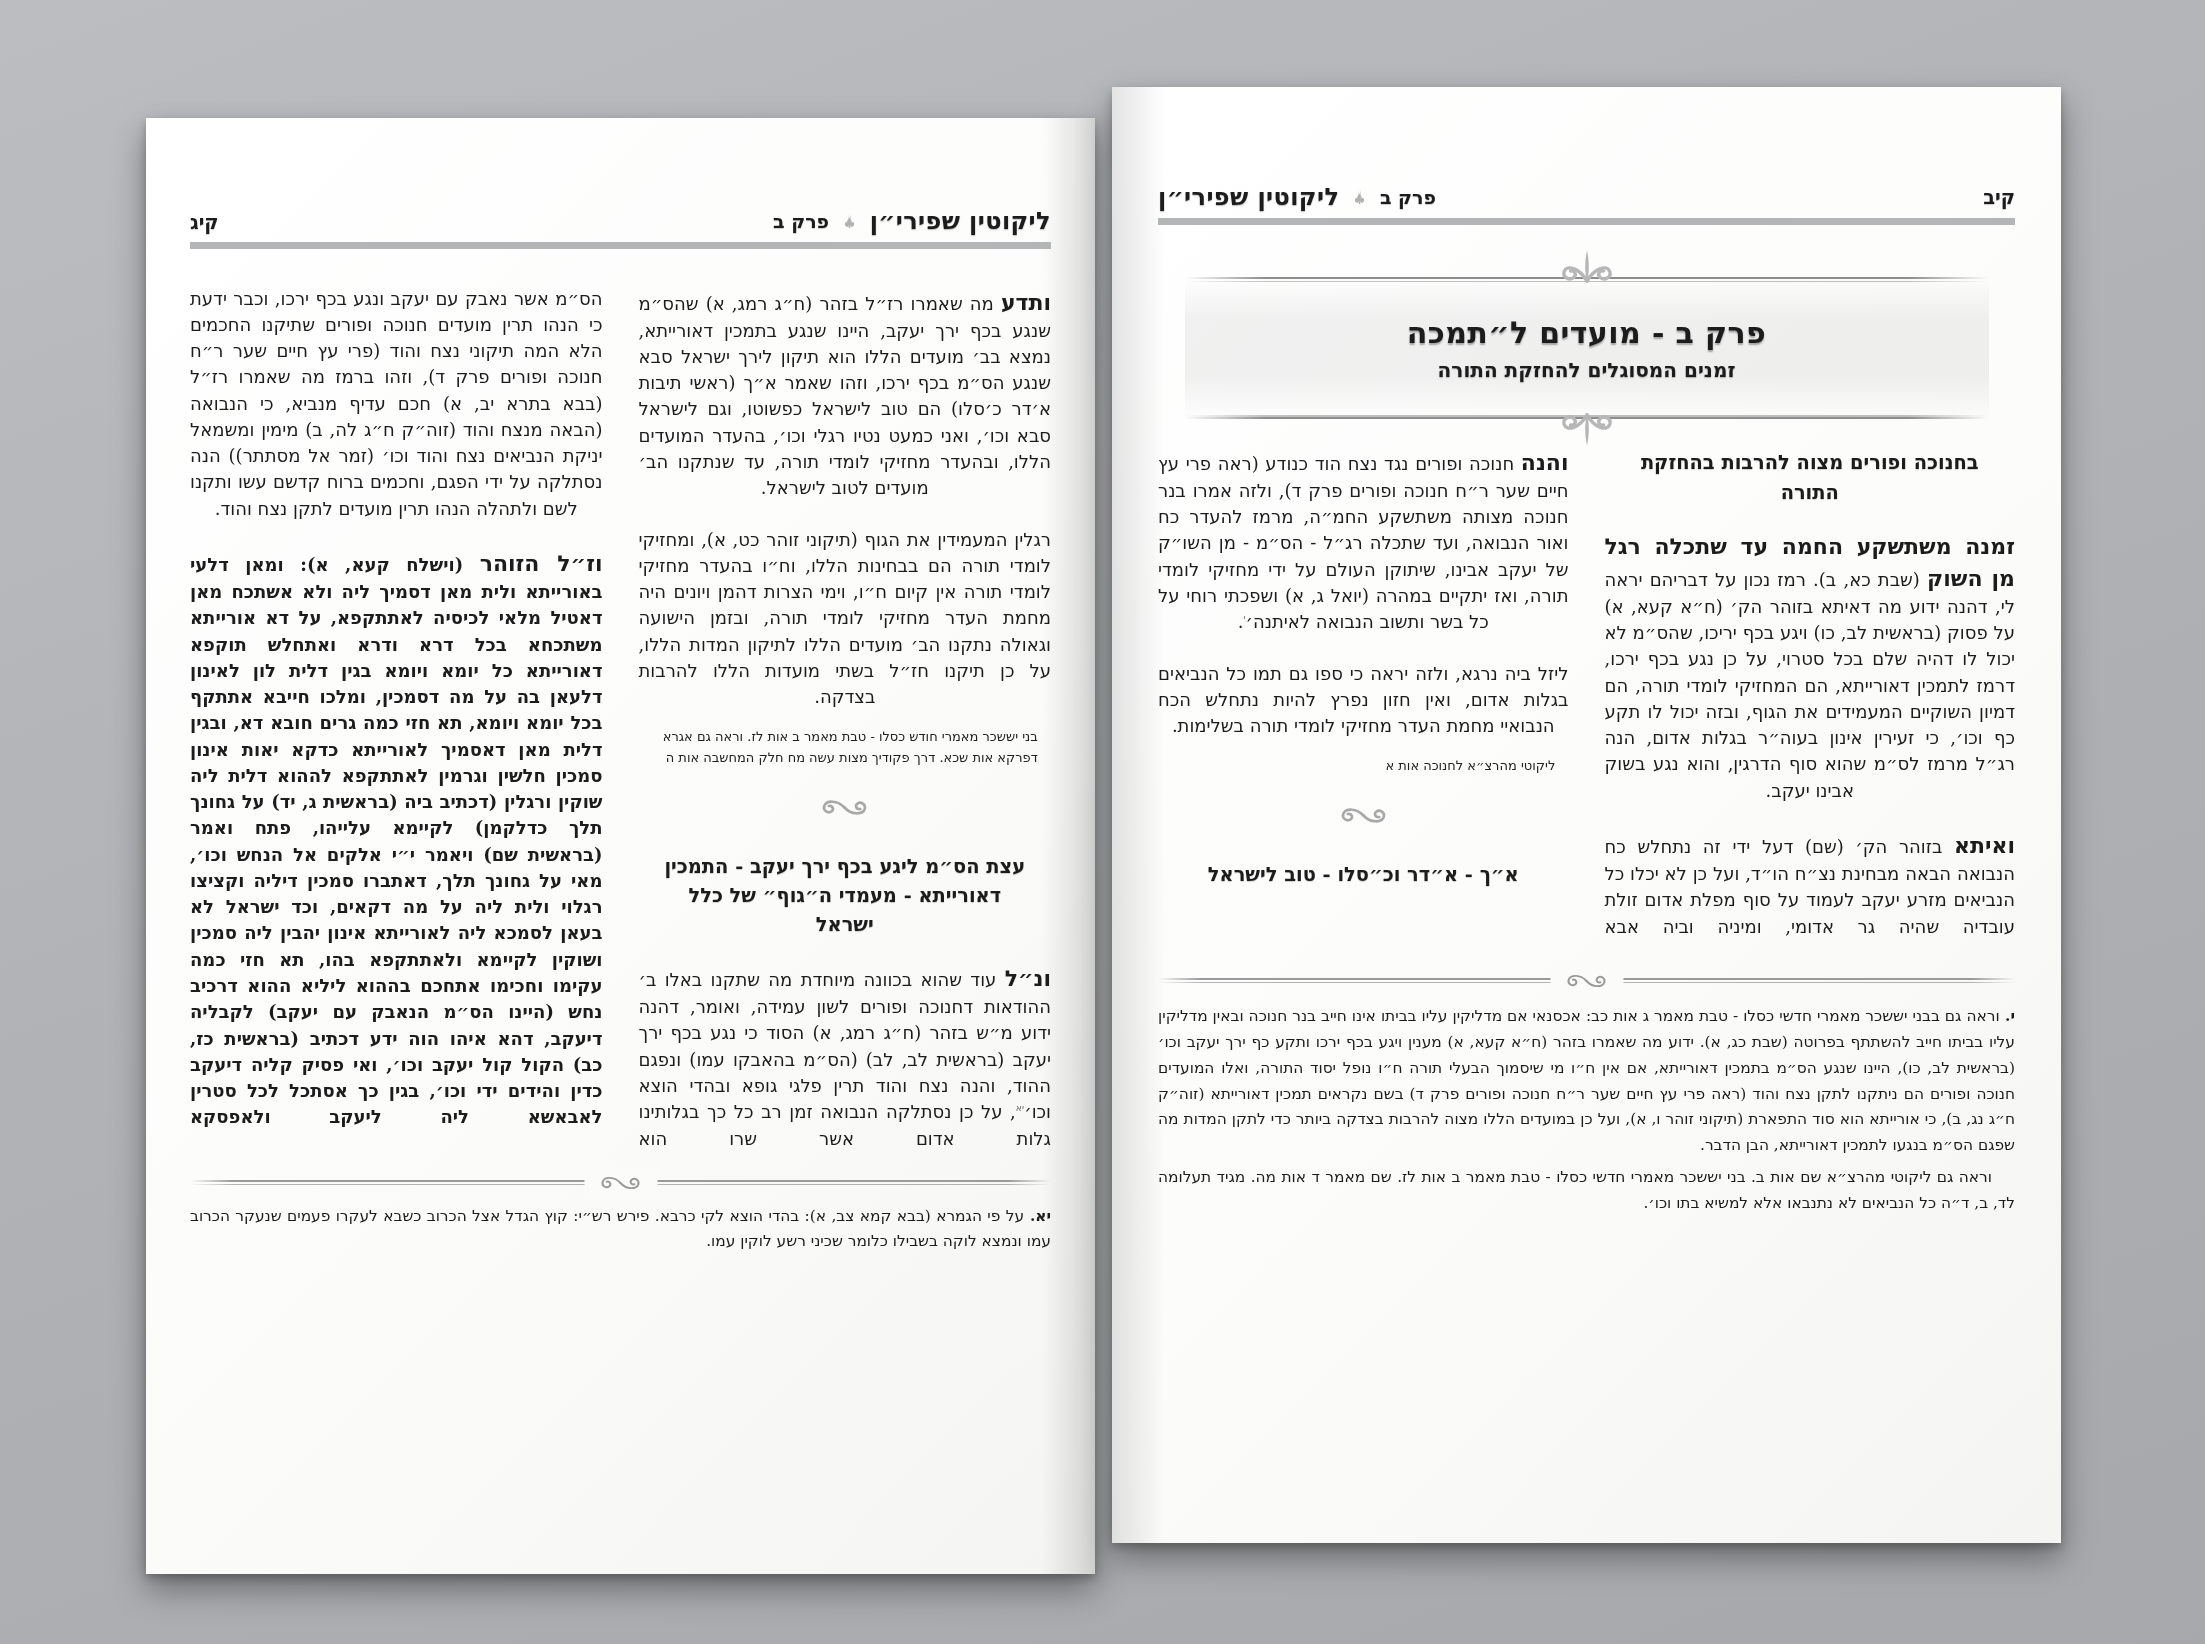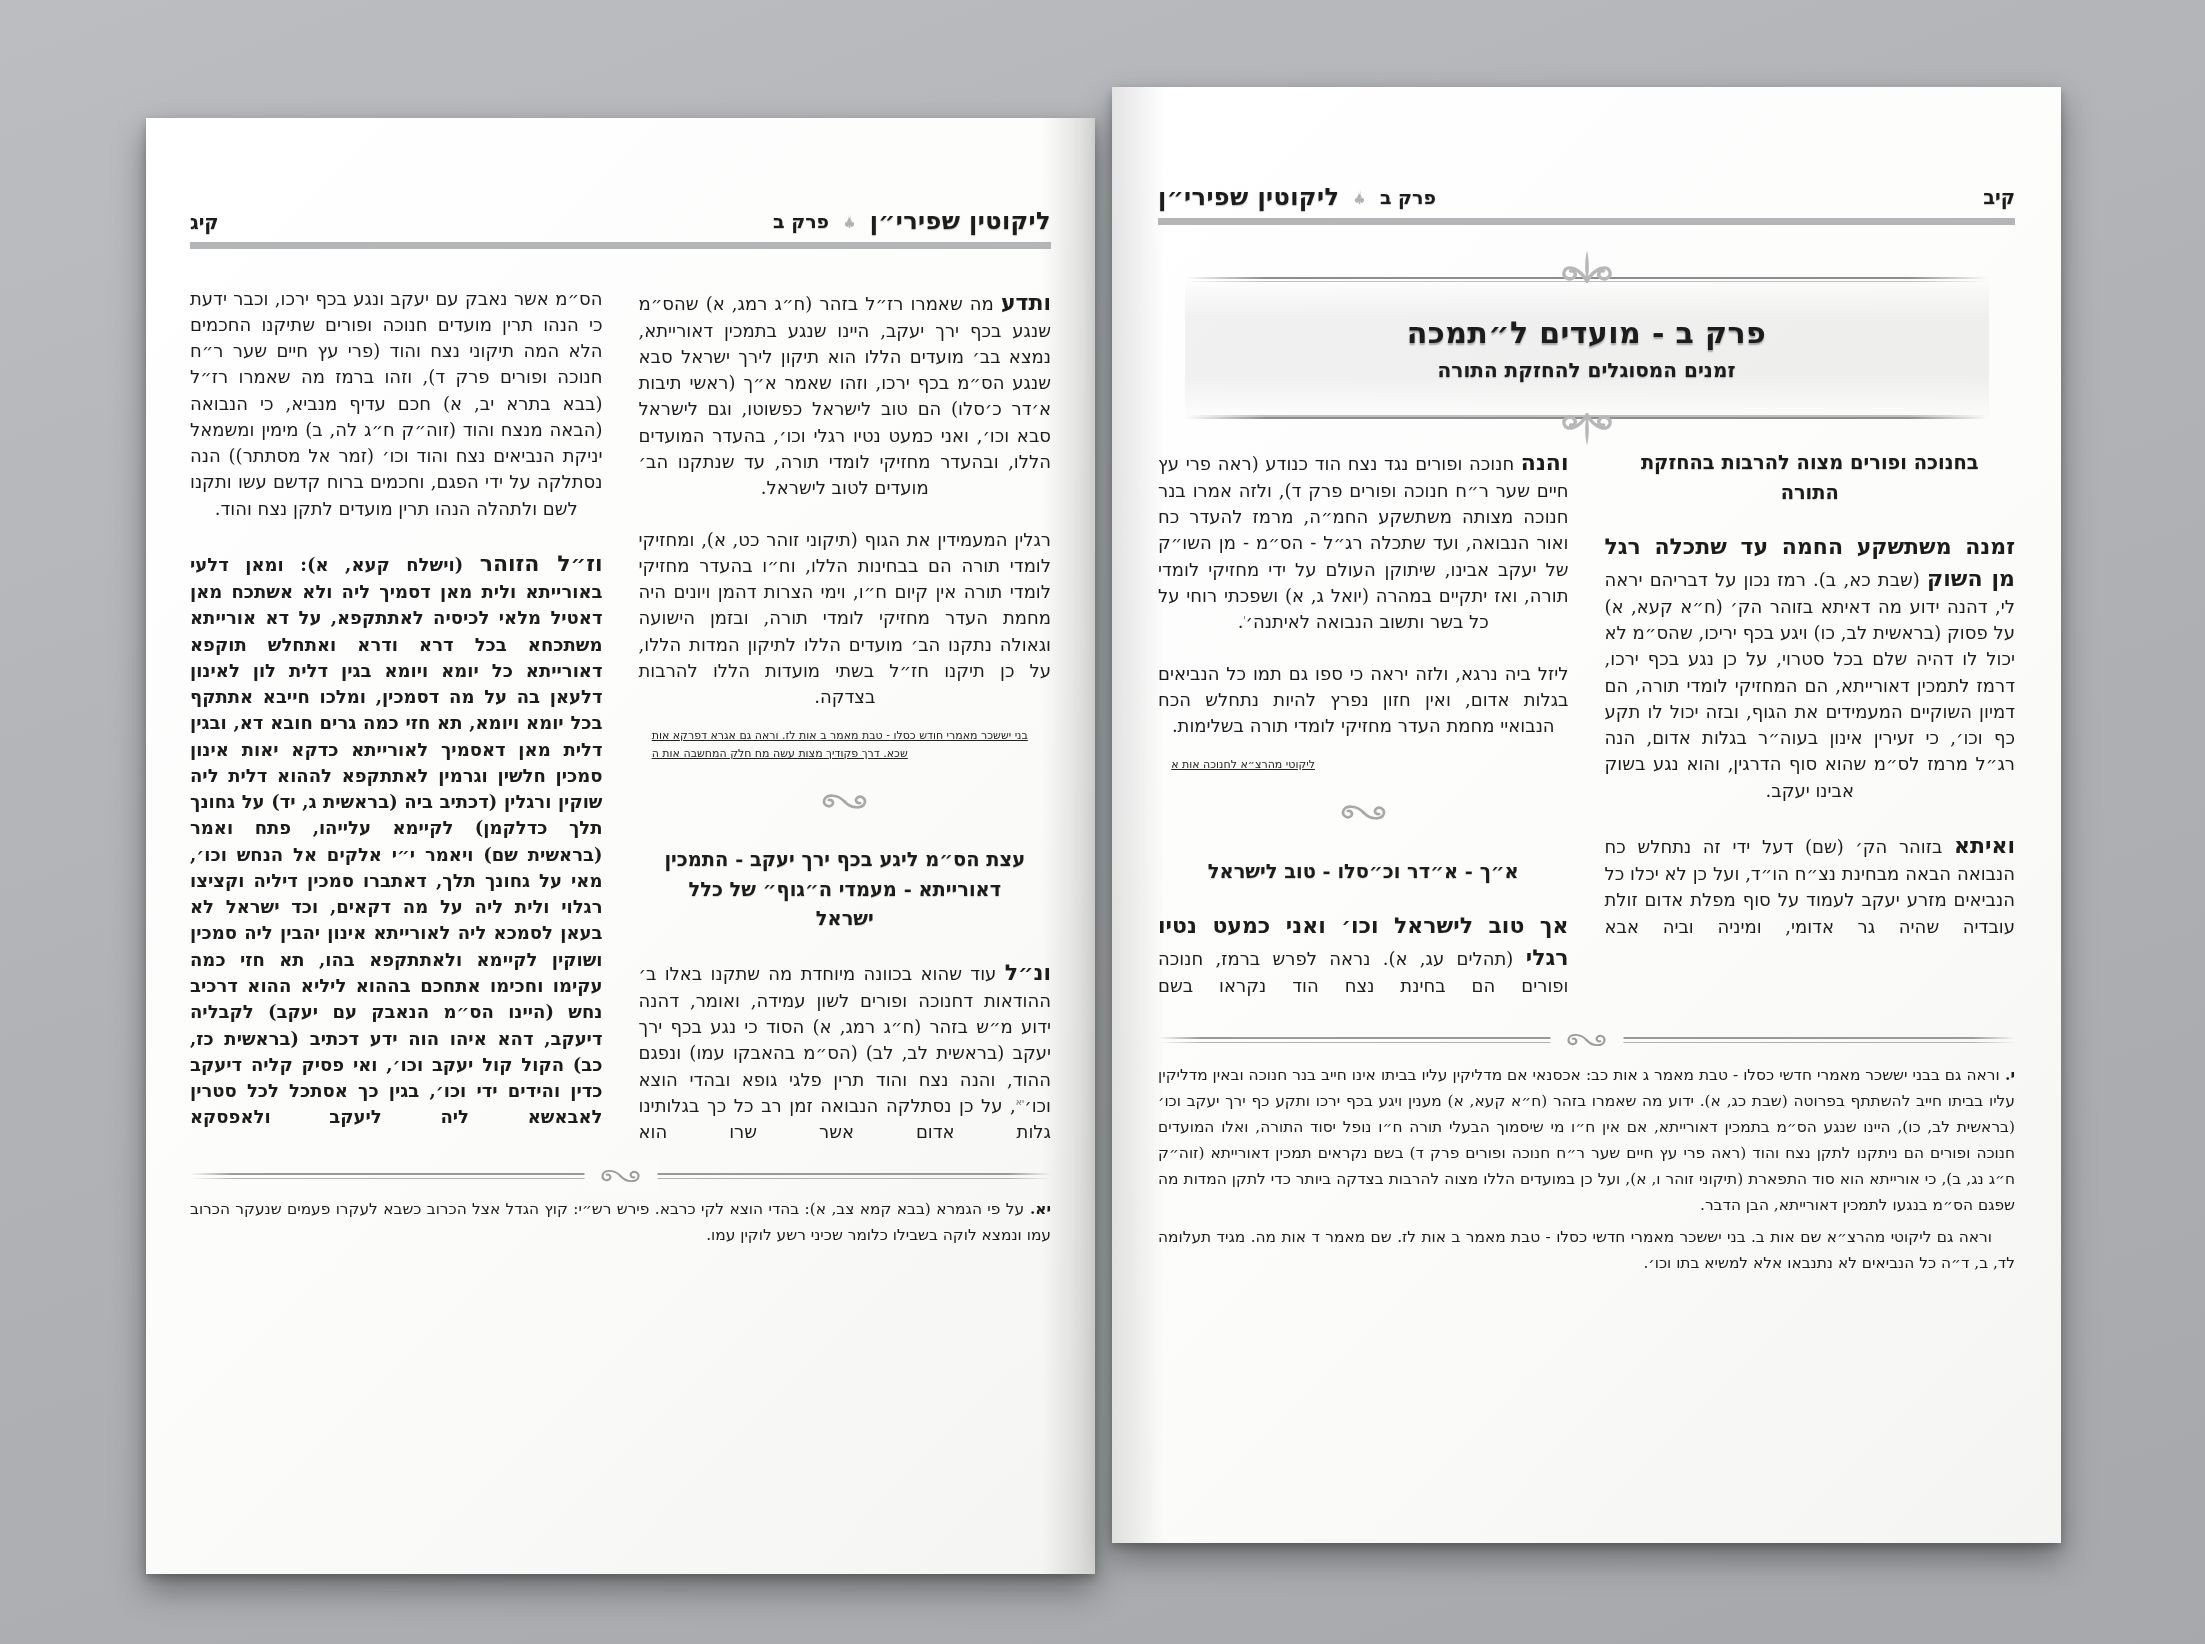--- a/index.html
+++ b/index.html
@@ -50,21 +50,21 @@
   .right-page .cols{margin-top:21px;}
   .left-page .cols{margin-top:37px;}
   .col{flex:1;min-width:0;font-size:18px;line-height:1.46;}
 
   .sec-heading{font-weight:bold;text-align:center;font-size:19.4px;line-height:1.5;margin:2.6px 17.6px 23px;text-shadow:0 0.9px 0.9px rgba(0,0,0,.18);}
   .para{margin:0 0 25px;text-align:justify;text-align-last:center;}
   .para.cont{text-align-last:justify;margin-bottom:0;}
   .para.quote{font-weight:bold;}
   .lead{font-weight:bold;font-size:1.22em;}
   sup.fnref{font-size:.52em;color:#6a6a6a;line-height:0;}
-  .source{font-size:11px;text-align:left;margin:-8px 13.2px 0;line-height:1.6;color:#222;text-decoration:underline;}
+  .source{font-size:13px;text-align:right;margin:-8px 13.2px 0;line-height:1.6;color:#222;}
   .divider{text-align:center;margin:27px 0 25.6px;}
   .divider svg{width:75px;height:23px;display:inline-block;opacity:.85;}
 
   .fsep{position:relative;margin:38px 0 20px;height:6.2px;}
   .left-page .fsep{margin:28px 0 17.6px;}
   .fsep .l1,.fsep .l2{height:1.8px;background:linear-gradient(to right,rgba(130,130,130,0) 0%,#9a9a9a 5%,#9a9a9a 95%,rgba(130,130,130,0) 100%);}
   .fsep .l2{margin-top:2.6px;height:1.3px;opacity:.75;}
   .fsep .swirl{position:absolute;left:50%;top:50%;transform:translate(-50%,-50%);background:#fbfbfa;padding:0 3.5px;}
   .fsep .swirl svg{width:66px;height:32px;display:block;}
 
@@ -197,21 +197,20 @@
           <p class="para"><span class="lead">והנה</span> חנוכה ופורים נגד נצח הוד כנודע (ראה פרי עץ חיים שער ר״ח חנוכה ופורים פרק ד), ולזה אמרו בנר חנוכה מצותה משתשקע החמ״ה, מרמז להעדר כח ואור הנבואה, ועד שתכלה רג״ל - הס״מ - מן השו״ק של יעקב אבינו, שיתוקן העולם על ידי מחזיקי לומדי תורה, ואז יתקיים במהרה (יואל ג, א) ושפכתי רוחי על כל בשר ותשוב הנבואה לאיתנה׳<sup class="fnref">י</sup>.</p>
           <p class="para">ליזל ביה נרגא, ולזה יראה כי ספו גם תמו כל הנביאים בגלות אדום, ואין חזון נפרץ להיות נתחלש הכח הנבואיי מחמת העדר מחזיקי לומדי תורה בשלימות.</p>
           <div class="source">ליקוטי מהרצ״א לחנוכה אות א</div>
           <div class="divider"><svg viewBox="0 0 200 60">
               <g fill="none" stroke="#9a9a9a" stroke-width="7" stroke-linecap="round">
                 <path d="M100 30 C82 10 52 10 46 26 C42 39 57 47 66 40 C73 34 68 24 58 26"></path>
                 <path d="M100 30 C118 50 148 50 154 34 C158 21 143 13 134 20 C127 26 132 36 142 34"></path>
               </g>
             </svg></div>
           <div class="sec-heading">א״ך - א״דר וכ״סלו - טוב לישראל</div>
-          <p class="para cont"><span class="lead">אך טוב לישראל וכו׳ ואני כמעט נטיו רגלי</span> (תהלים עג, א). נראה לפרש ברמז, חנוכה ופורים הם בחינת נצח הוד נקראו בשם</p>
         </div>
     </div>
 
     <div class="fsep">
       <div class="l1"></div>
         <div class="l2"></div>
       <span class="swirl">
         <svg viewBox="0 0 200 60">
             <g fill="none" stroke="#9a9a9a" stroke-width="6" stroke-linecap="round">
               <path d="M100 30 C82 10 52 10 46 26 C42 39 57 47 66 40 C73 34 68 24 58 26"></path>

